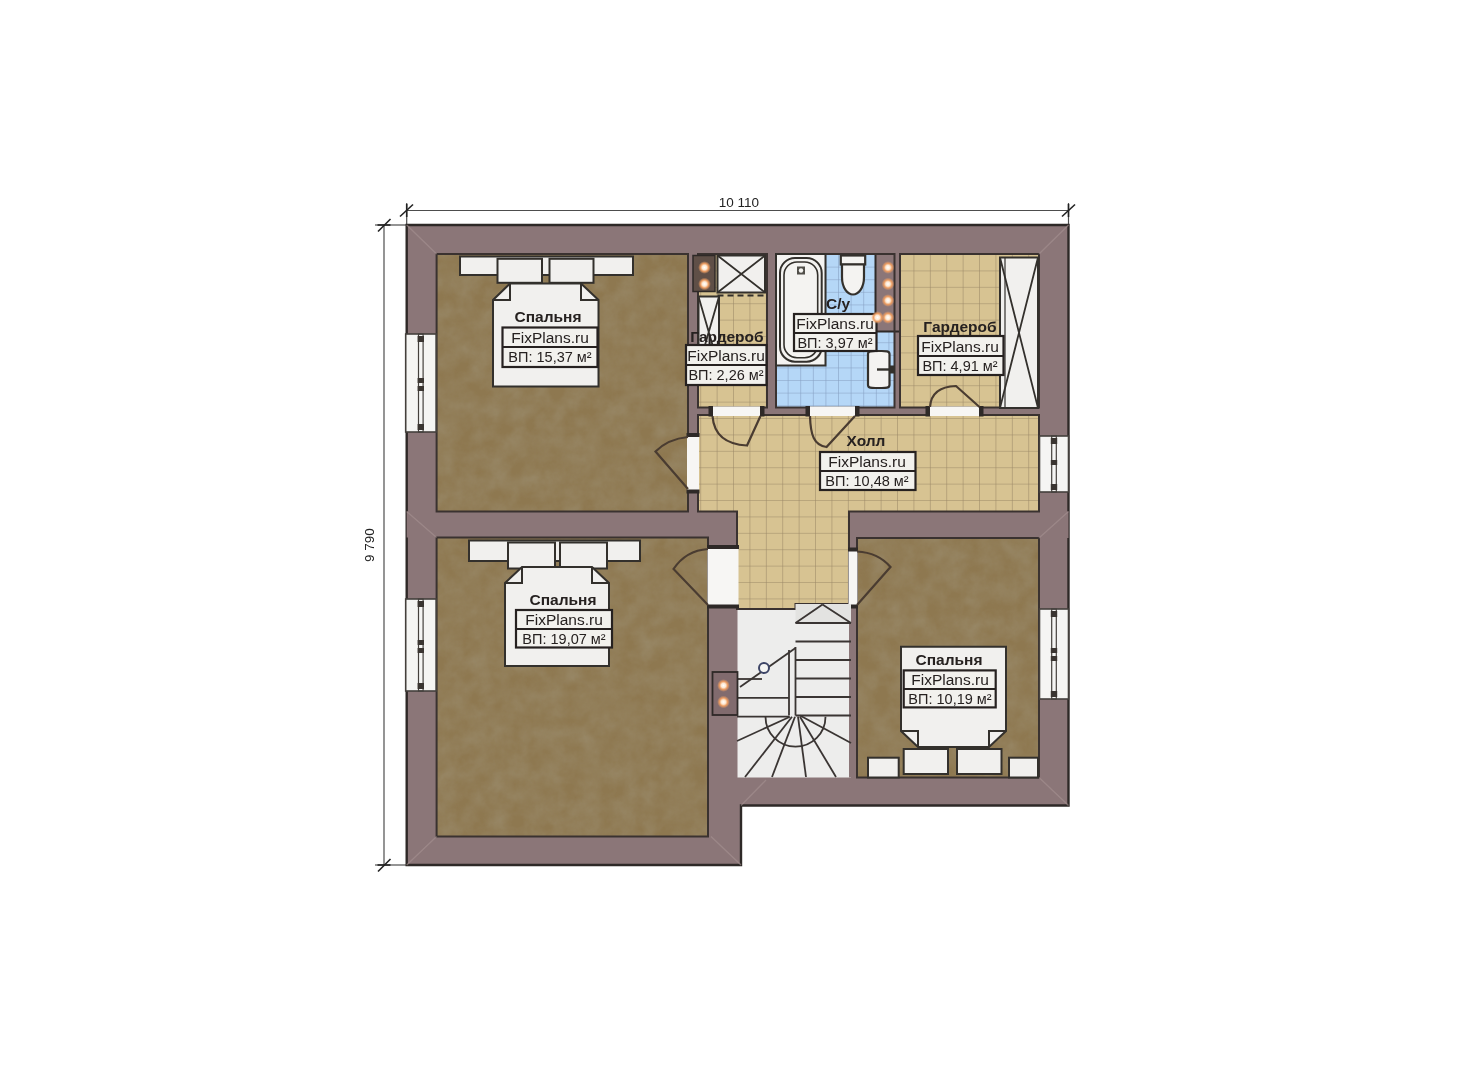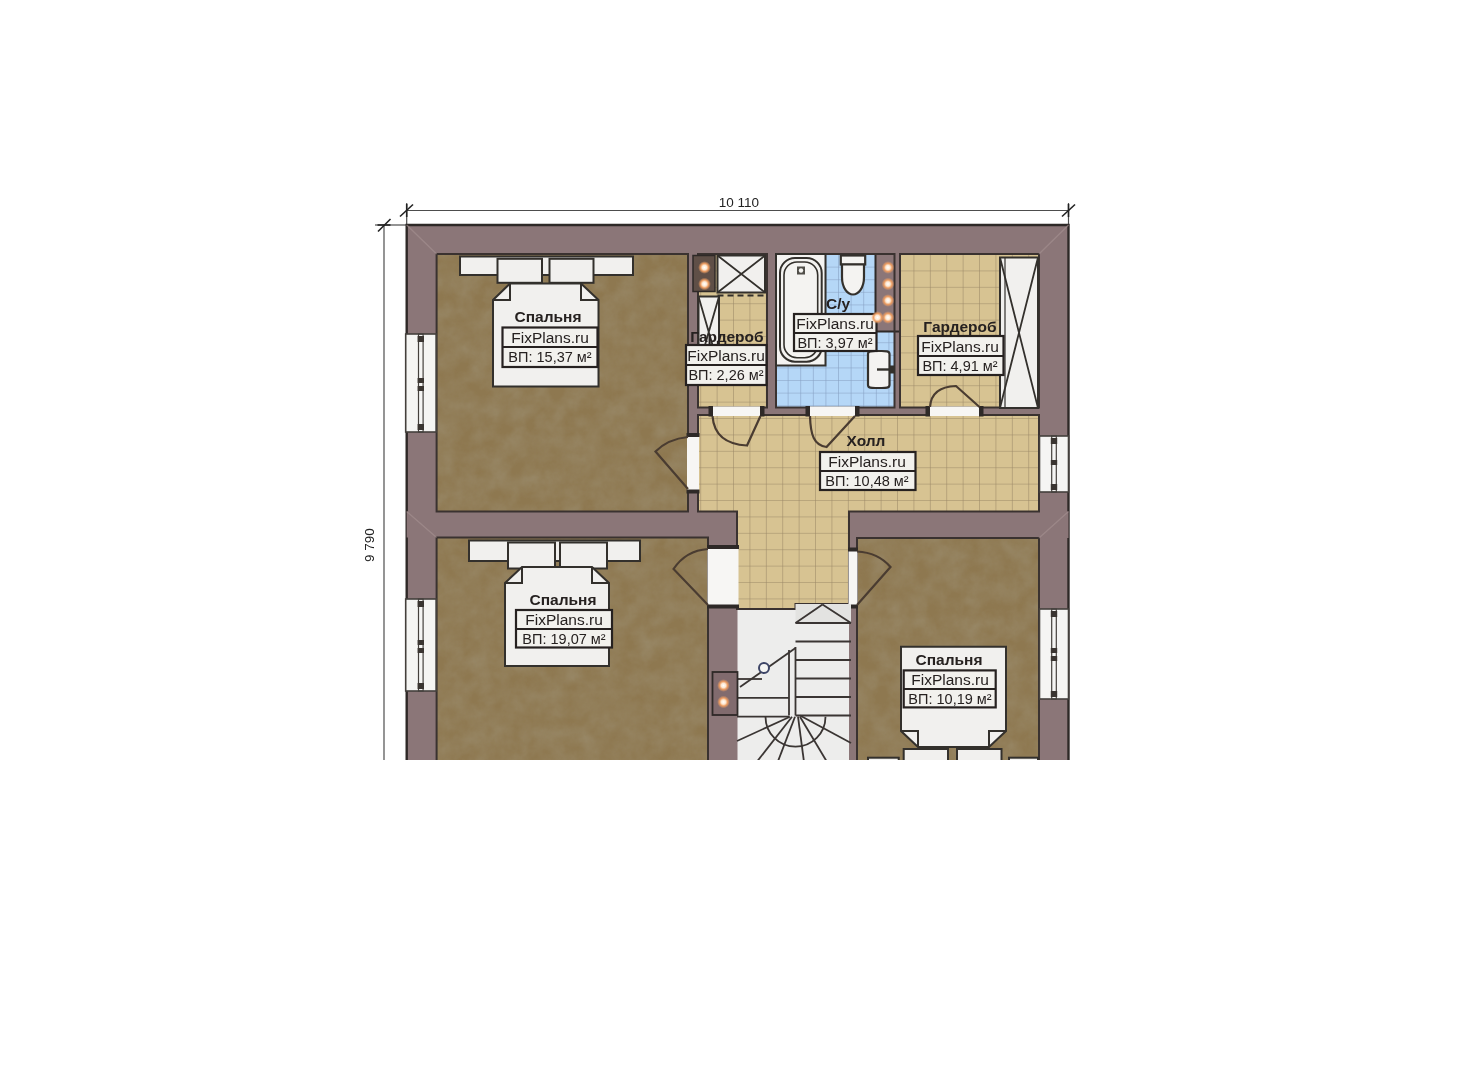--- a/index.html
+++ b/index.html
@@ -1,16 +1,16 @@
 <!DOCTYPE html>
 <html><head>
 <meta charset="utf-8">
 <style>
   html,body{margin:0;padding:0;background:#ffffff;}
-  #page{position:relative;width:1473px;height:760px;background:#fde047;overflow:hidden;
+  #page{position:relative;width:1473px;height:1080px;background:#fde047;overflow:hidden;
         font-family:"Liberation Sans", sans-serif;}
   svg{position:absolute;left:0;top:0;}
 </style>
 </head>
 <body>
 <div id="page">
 <svg width="1473" height="1080" viewBox="0 0 1473 1080">
 <defs>
   <pattern id="beige" width="16.4" height="16.4" patternUnits="userSpaceOnUse" x="406" y="255">
     <rect width="16.4" height="16.4" fill="#d7c392"></rect>

